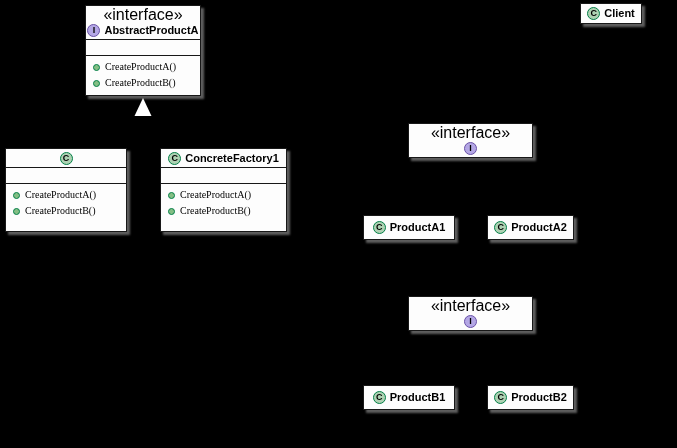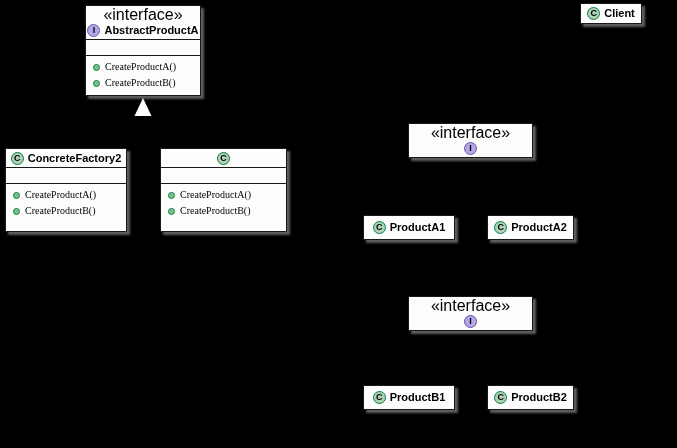--- a/index.html
+++ b/index.html
@@ -104,40 +104,40 @@
   <div class="node simple" style="left:580px; top:3px; width:62px; height:21px;">
     <div class="titlebar">
       <span class="spot cls">C</span>
       <span class="node-name">Client</span>
     </div>
   </div>
 
   <div class="node" style="left:5px; top:148px; width:122px; height:84px;">
     <div class="titlebar">
       <span class="spot cls">C</span>
-      <span class="node-name">ConcreteFactory2</span>
     </div>
     <div class="sep"></div>
     <div class="empty-comp"></div>
     <div class="sep"></div>
     <div class="members">
       <div class="member">
         <span class="dot"></span>
         <span>CreateProductA()</span>
       </div>
       <div class="member">
         <span class="dot"></span>
         <span>CreateProductB()</span>
       </div>
     </div>
   </div>
 
   <div class="node" style="left:160px; top:148px; width:127px; height:84px;">
     <div class="titlebar">
       <span class="spot cls">C</span>
+      <span class="node-name">ConcreteFactory1</span>
     </div>
     <div class="sep"></div>
     <div class="empty-comp"></div>
     <div class="sep"></div>
     <div class="members">
       <div class="member">
         <span class="dot"></span>
         <span>CreateProductA()</span>
       </div>
       <div class="member">

